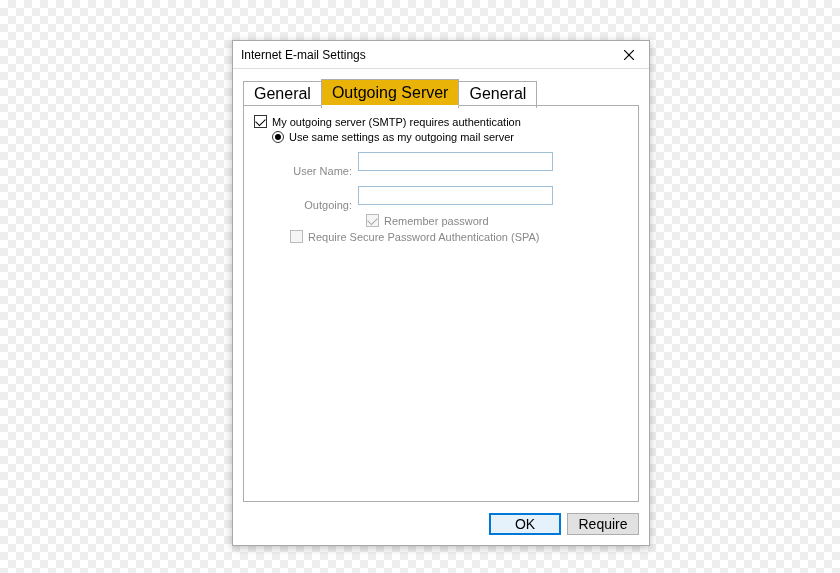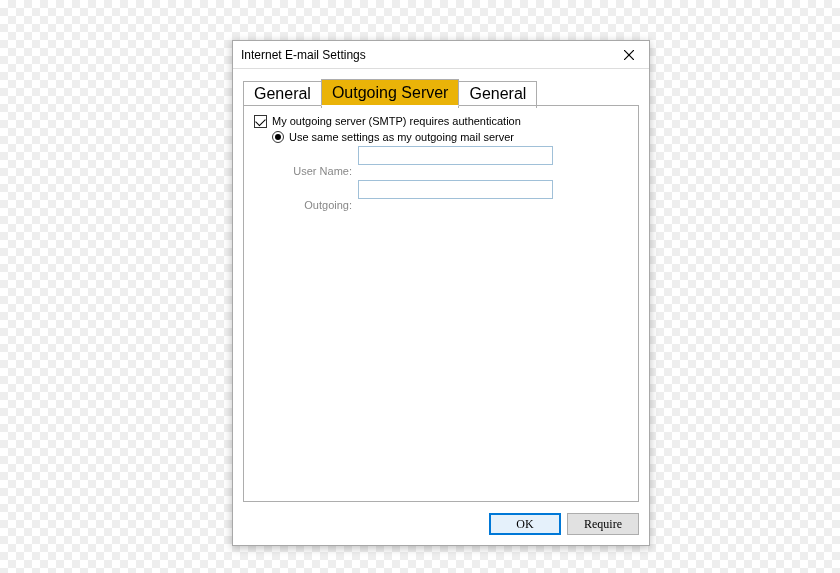--- a/index.html
+++ b/index.html
@@ -102,21 +102,21 @@
       flex: 1;
       border: 1px solid #adadad;
       border-top: none;
       margin: 0 10px;
       padding: 10px;
       position: relative;
       top: -1px;
     }
     .row {
       display: flex;
-      align-items: flex-start;
+      align-items: center;
       margin-bottom: 3px;
     }
     .checkbox {
       width: 13px;
       height: 13px;
       border: 1px solid #333;
       margin-right: 5px;
       display: inline-flex;
       align-items: center;
       justify-content: center;
@@ -195,22 +195,22 @@
       display: flex;
       justify-content: flex-end;
       gap: 6px;
       padding: 10px;
     }
     .btn {
       min-width: 72px;
       height: 22px;
       border: 1px solid #adadad;
       background: #e1e1e1;
-      font-size: 12px;
-      font-family: Liberation Serif, serif;
+      font-size: 14px;
+      font-family: Liberation Sans, sans-serif;
       cursor: pointer;
     }
     .btn.primary {
       border: 2px solid #0078d7;
       background: #e5f1fb;
     }
   </style>
 </head>
 <body>
 
@@ -249,20 +249,28 @@
     <div class="row indent-2">
       <span class="field-label">User Name:</span>
       <input type="text" class="text-input" disabled="" value="" style="">
     </div>
 
     <div class="row indent-2">
       <span class="field-label">Outgoing:</span>
       <input type="password" class="text-input" disabled="" value="" style="">
     </div>
 
-
+    <div class="row indent-input">
+      <span class="checkbox disabled checked"></span>
+      <span class="disabled-text">Remember password</span>
+    </div>
+
+    <div class="row indent-2">
+      <span class="checkbox disabled"></span>
+      <span class="disabled-text">Require Secure Password Authentication (SPA)</span>
+    </div>
   </div>
 
   <div class="button-bar">
     <button class="btn primary">OK</button>
     <button class="btn">Require</button>
   </div>
 </div>
 
 </body></html>

